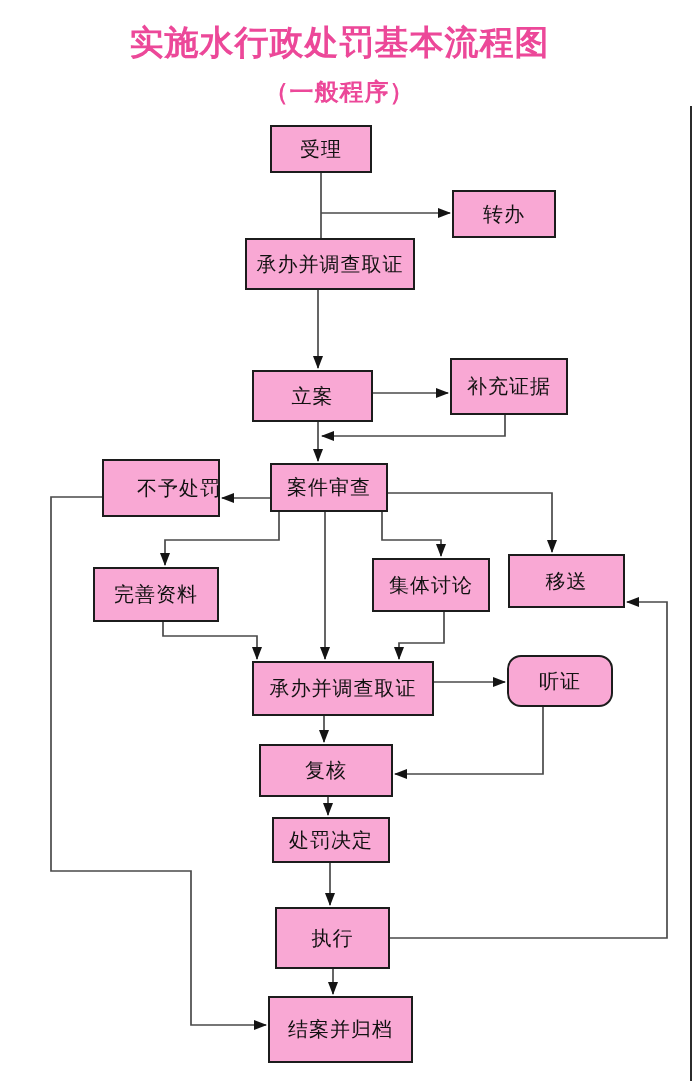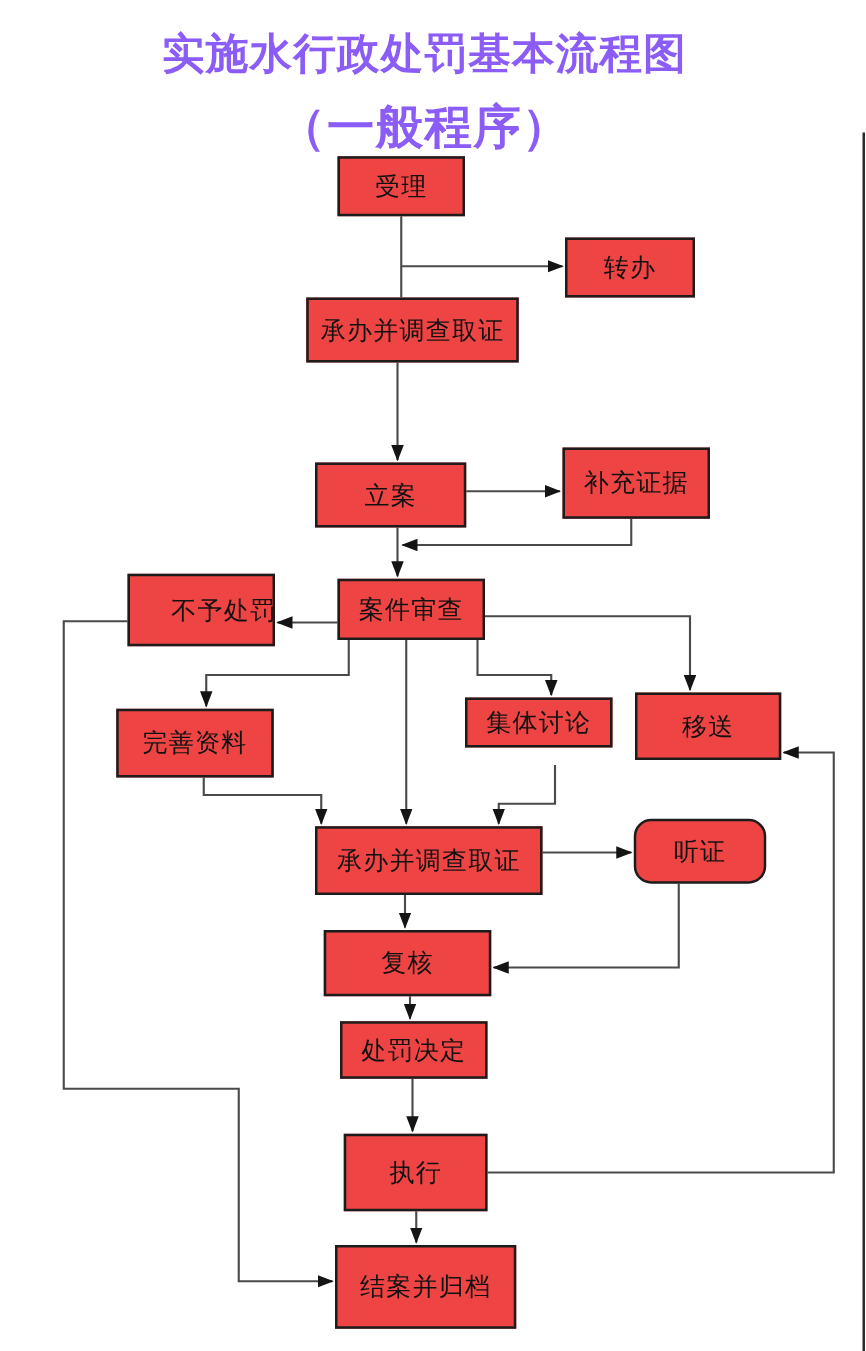--- a/index.html
+++ b/index.html
@@ -10,29 +10,29 @@
     background: #ffffff;
     font-family: "Liberation Serif", "DejaVu Serif", serif;
     color: #111111;
     overflow: hidden;
   }
   .title {
     position: absolute;
     left: 0; right: 14px;
     text-align: center;
     font-weight: 700;
-    color: #8b5cf6;
+    color: #ec4899;
   }
   #title-line1 { top: 20px; font-size: 34px; letter-spacing: 1px; }
-  #title-line2 { top: 76px; font-size: 38px; letter-spacing: 1px; }
+  #title-line2 { top: 76px; font-size: 24px; letter-spacing: 1px; }
   .node {
     position: absolute;
     box-sizing: border-box;
     border: 2px solid #1c1c1c;
-    background: #ef4444;
+    background: #f9a8d4;
     display: flex;
     align-items: center;
     justify-content: center;
     font-size: 20px;
     letter-spacing: 1px;
     white-space: nowrap;
   }
   #edges-svg {
     position: absolute;
     left: 0; top: 0;
@@ -101,21 +101,21 @@
   </div>
   <div class="node" style="left:270px; top:463px;  width:118px; height:49px;">
     <span>案件审查</span>
   </div>
   <div class="node" style="left:102px; top:459px;  width:118px; height:58px;padding-left:36px;">
     <span>不予处罚</span>
   </div>
   <div class="node" style="left:93px;  top:567px;  width:126px; height:55px;">
     <span>完善资料</span>
   </div>
-  <div class="node" style="left:372px; top:558px;  width:118px; height:40px;">
+  <div class="node" style="left:372px; top:558px;  width:118px; height:54px;">
     <span>集体讨论</span>
   </div>
   <div class="node" style="left:508px; top:554px;  width:117px; height:54px;">
     <span>移送</span>
   </div>
   <div class="node" style="left:252px; top:661px;  width:182px; height:55px;">
     <span>承办并调查取证</span>
   </div>
   <div class="node" style="left:507px; top:655px;  width:106px; height:52px;border-radius:14px;">
     <span>听证</span>

